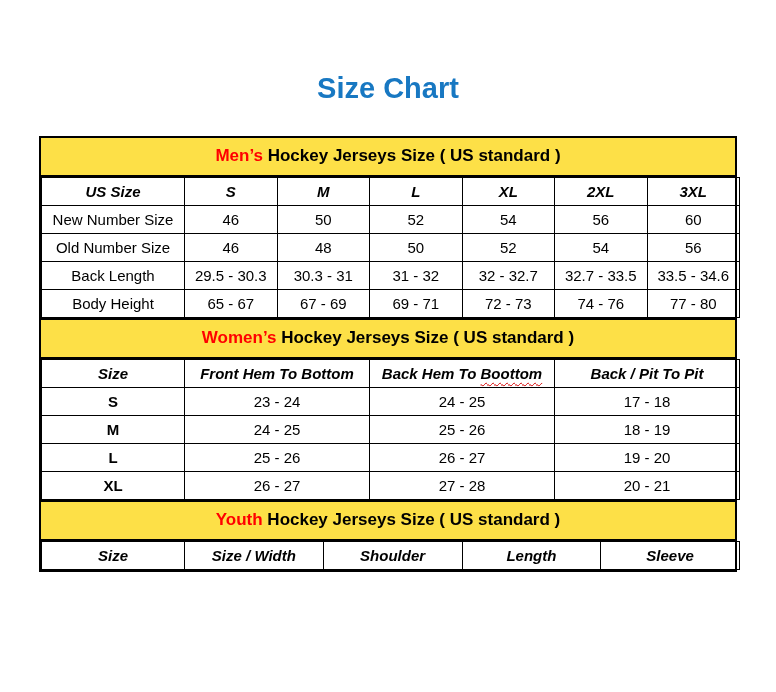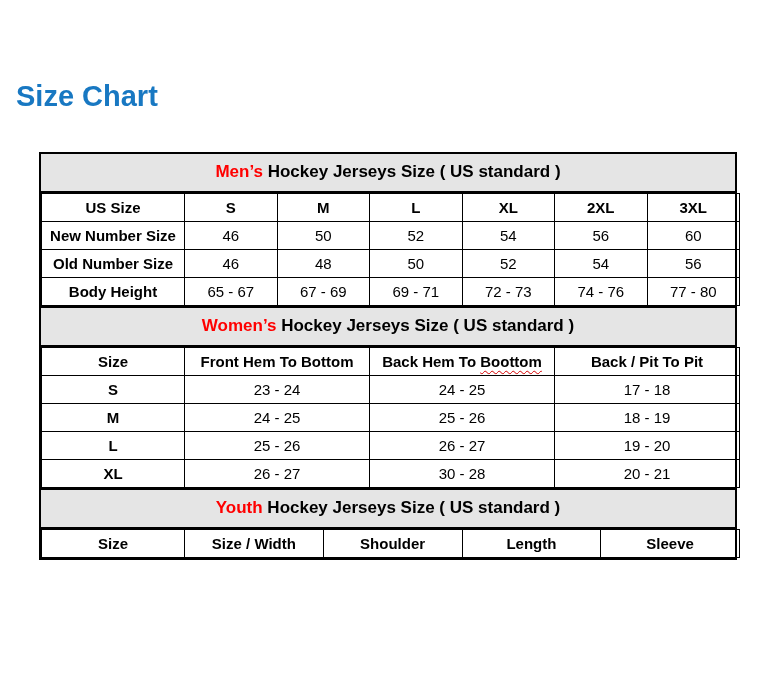--- a/index.html
+++ b/index.html
@@ -10,38 +10,38 @@
     height: 692px;
     font-family: "Liberation Sans", sans-serif;
     -webkit-font-smoothing: antialiased;
   }
   .page {
     width: 776px;
     height: 692px;
     overflow: hidden;
   }
   .title {
-    margin: 16px;
+    margin: 8px;
     padding-top: 64px;
     padding-bottom: 24px;
-    text-align: left;
+    text-align: center;
     font-size: 29px;
     line-height: 32px;
     font-weight: bold;
     color: #1878C2;
     letter-spacing: 0px;
   }
   .chart-box {
     width: 698px;
     margin: 0 auto;
     border: 2px solid #000000;
     box-sizing: border-box;
   }
   .band {
-    background: #e5e5e5;
+    background: #fde047;
     border-top: 2px solid #000000;
     border-bottom: 2px solid #000000;
     text-align: center;
     font-weight: bold;
     font-size: 17px;
     color: #000000;
     padding: 8px 0 9px 0;
   }
   .section:first-child .band { border-top: none; }
   .band .hl { color: #FF0000; }
@@ -54,23 +54,23 @@
     border: 1px solid #000000;
     text-align: center;
     vertical-align: middle;
     font-size: 15px;
     color: #000000;
     padding: 4px 2px 5px 2px;
     height: 18px;
     overflow: hidden;
     white-space: nowrap;
   }
-  table.t th { font-weight: bold; }
+  table.t th { font-weight: bold; font-style: italic; }
   table.t td.lbl { font-weight: bold; }
-  table.t td.plain { font-weight: bold; }
+  table.t td.plain { font-weight: normal; }
   .womens th { padding-top: 6px; padding-bottom: 7px; }
   col.c-label { width: 143px; }
   .mens  col.c-data { width: 92.5px; }
   .womens col.c-data { width: 185px; }
   .youth col.c-data { width: 138.75px; }
   .squiggle {
     text-decoration-line: underline;
     text-decoration-style: wavy;
     text-decoration-color: #D40000;
     text-decoration-thickness: 1px;
@@ -122,20 +122,29 @@
         <tr>
           <td class="plain">Old Number Size</td>
           <td>46</td>
           <td>48</td>
           <td>50</td>
           <td>52</td>
           <td>54</td>
           <td>56</td>
         </tr>
         <tr>
+          <td class="plain">Back Length</td>
+          <td>29.5 - 30.3</td>
+          <td>30.3 - 31</td>
+          <td>31 - 32</td>
+          <td>32 - 32.7</td>
+          <td>32.7 - 33.5</td>
+          <td>33.5 - 34.6</td>
+        </tr>
+        <tr>
           <td class="plain">Body Height</td>
           <td>65 - 67</td>
           <td>67 - 69</td>
           <td>69 - 71</td>
           <td>72 - 73</td>
           <td>74 - 76</td>
           <td>77 - 80</td>
         </tr>
       </tbody>
         </table>
@@ -173,21 +182,21 @@
         </tr>
         <tr>
           <td class="lbl">L</td>
           <td>25 - 26</td>
           <td>26 - 27</td>
           <td>19 - 20</td>
         </tr>
         <tr>
           <td class="lbl">XL</td>
           <td>26 - 27</td>
-          <td>30 - 28</td>
+          <td>27 - 28</td>
           <td>20 - 21</td>
         </tr>
       </tbody>
         </table>
     </div>
 
     <div class="section">
       <div class="band">
         <span class="hl">Youth</span><span> Hockey Jerseys Size ( US standard )</span>
       </div>

